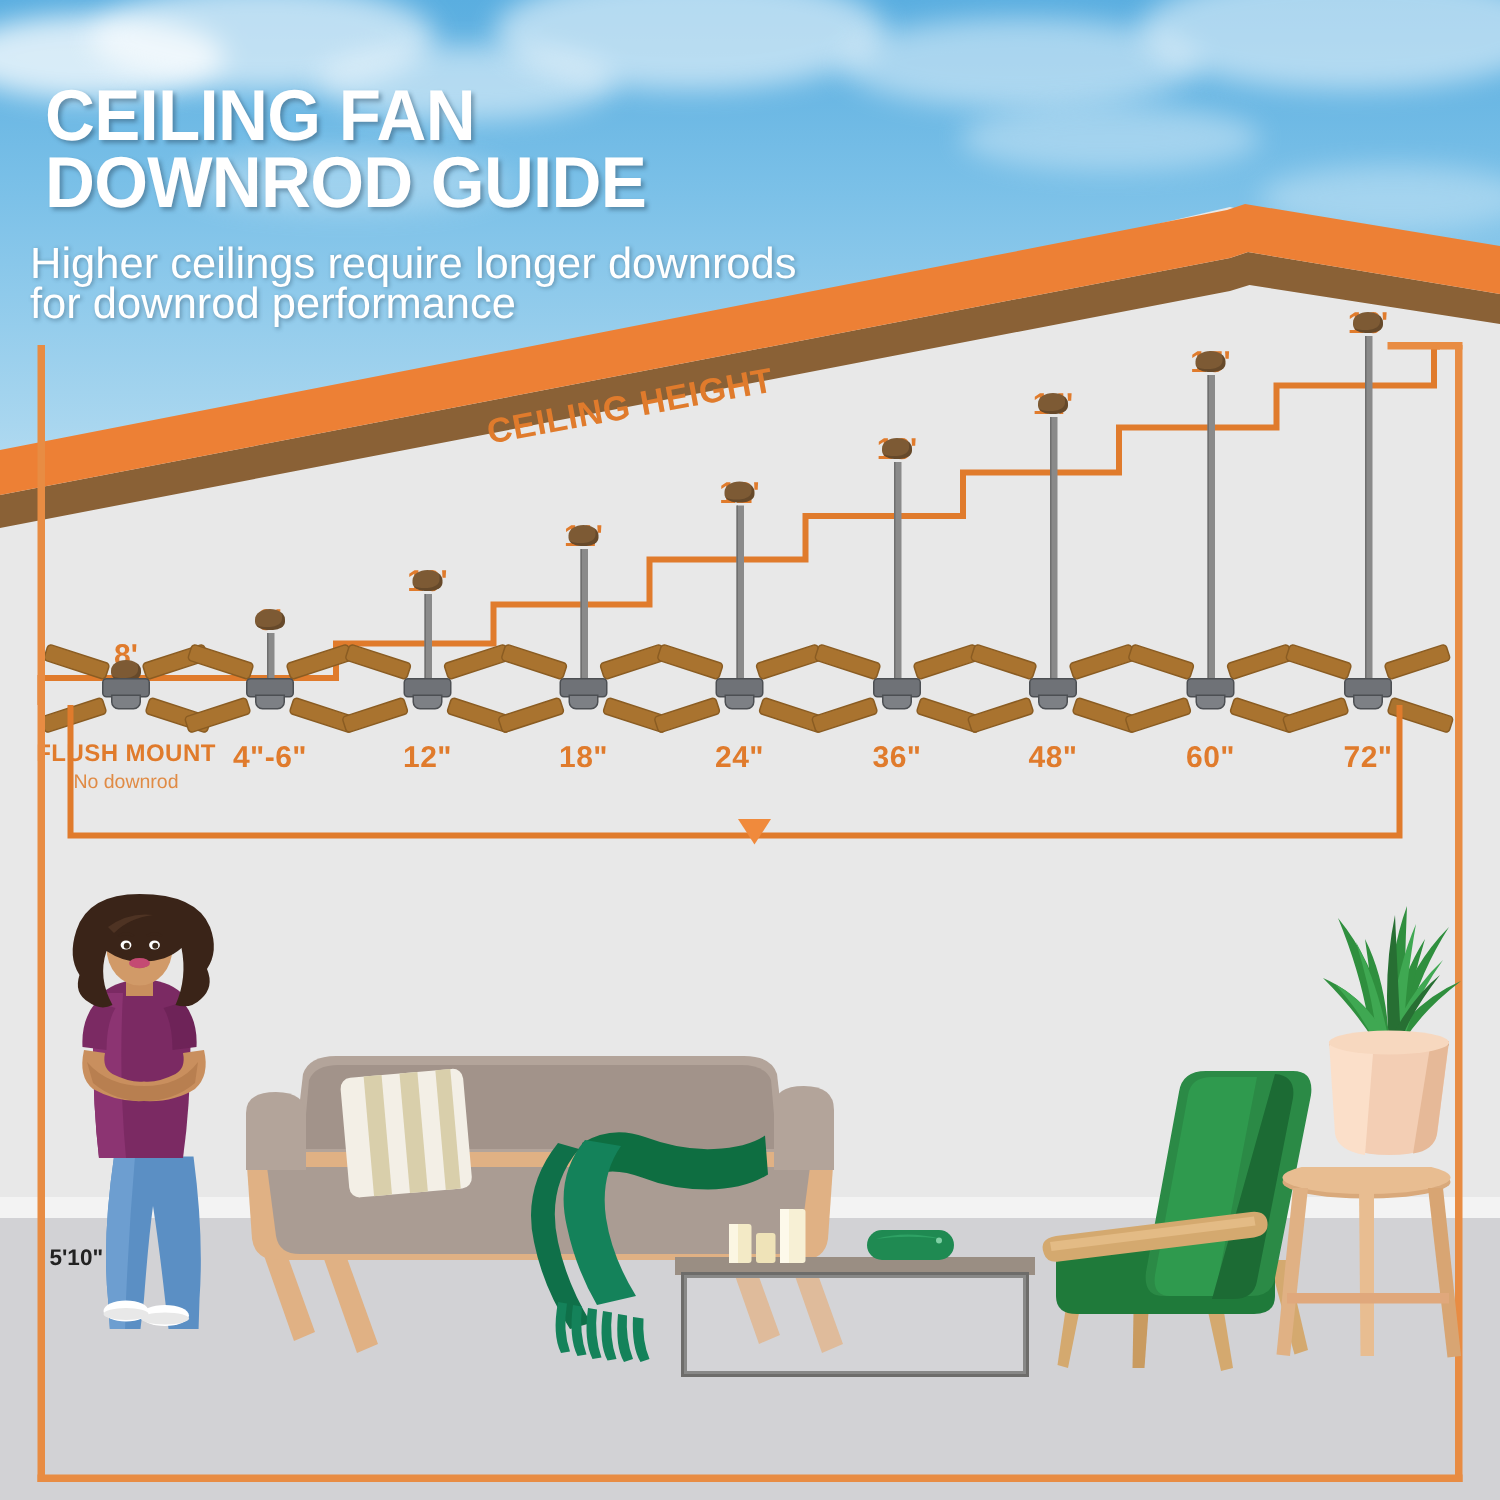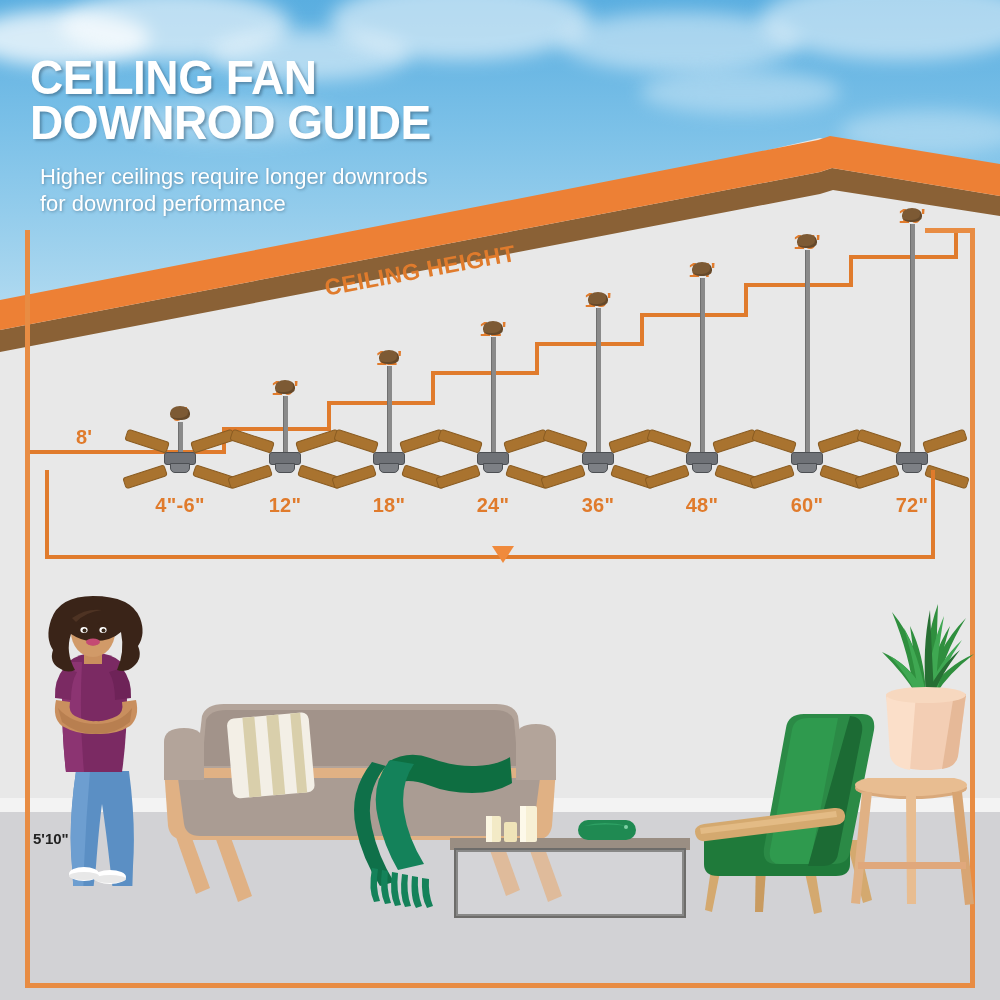--- a/index.html
+++ b/index.html
@@ -94,22 +94,22 @@
   
   .title {
     position:absolute; left:30px; top:55px;
     font-size:48px; font-weight:bold; line-height:45px; color:#ffffff;
     letter-spacing:-0.5px;
     text-shadow: 2px 2px 3px rgba(40,70,95,.45);
     font-family:"Liberation Sans", sans-serif;
     transform: scaleX(.96); transform-origin:left top;
   }
   .subtitle {
-    position:absolute; left:40px; top:163px;
-    font-size:22px; line-height:27px; color:#ffffff; font-weight:normal;
+    position:absolute; left:20px; top:163px;
+    font-size:29px; line-height:27px; color:#ffffff; font-weight:normal;
     text-shadow: 1px 1px 3px rgba(40,70,95,.45);
   }
   .ceilingHeight {
     position:absolute; left:325px; top:275px;
     font-size:23px; font-weight:bold; color:#e07b2c; letter-spacing:.5px;
     transform: rotate(-10.5deg); transform-origin:left center;
   }
   .recLabel {
     position:absolute; left:0; top:570px; width:1000px; text-align:center;
     font-size:21px; font-weight:bold; color:#e07b2c; letter-spacing:.4px;
@@ -161,20 +161,31 @@
     <div>for downrod performance</div>
   </div>
 
   <div class="ceilingHeight">CEILING HEIGHT</div>
 
   <div class="steps" id="steps">
       <svg width="1000" height="560" style="position: absolute; left: 0px; top: 0px;">
         <path d="M27 470 L27 452 L224 452 L224 429 L329 429 L329 403 L433 403 L433 373 L537 373 L537 344 L642 344 L642 315 L746 315 L746 285 L851 285 L851 257 L956 257 L956 231 L960 231 L960 232 " fill="none" stroke="#e07b2c" stroke-width="4"></path>
       </svg>
       <div class="heightLabel" style="left: 44px; top: 426px;">8'</div>
+      <div class="fan" style="left: 24px; top: 430px;">
+        <div class="canopy" style="top:10px;"></div>
+        <div class="blade" style="left:4px;  top:12px; transform:rotate(18deg);  transform-origin:right center;"></div>
+        <div class="blade" style="left:72px; top:12px; transform:rotate(-18deg); transform-origin:left center;"></div>
+        <div class="blade" style="left:2px;  top:34px; transform:rotate(-18deg); transform-origin:right center;"></div>
+        <div class="blade" style="left:74px; top:34px; transform:rotate(18deg);  transform-origin:left center;"></div>
+        <div class="hub"></div>
+        <div class="hub2"></div>
+        <div class="fanLabel small">FLUSH MOUNT</div>
+        <div class="fanSub">No downrod</div>
+      </div>
       <div class="heightLabel" style="left: 140px; top: 403px;">9'</div>
       <div class="fan" style="left: 120px; top: 430px;">
         <div class="rod" style="height:30px; bottom:34px;"></div>
         <div class="canopy" style="top:-24px;"></div>
         <div class="blade" style="left:4px;  top:12px; transform:rotate(18deg);  transform-origin:right center;"></div>
         <div class="blade" style="left:72px; top:12px; transform:rotate(-18deg); transform-origin:left center;"></div>
         <div class="blade" style="left:2px;  top:34px; transform:rotate(-18deg); transform-origin:right center;"></div>
         <div class="blade" style="left:74px; top:34px; transform:rotate(18deg);  transform-origin:left center;"></div>
         <div class="hub"></div>
         <div class="hub2"></div>

